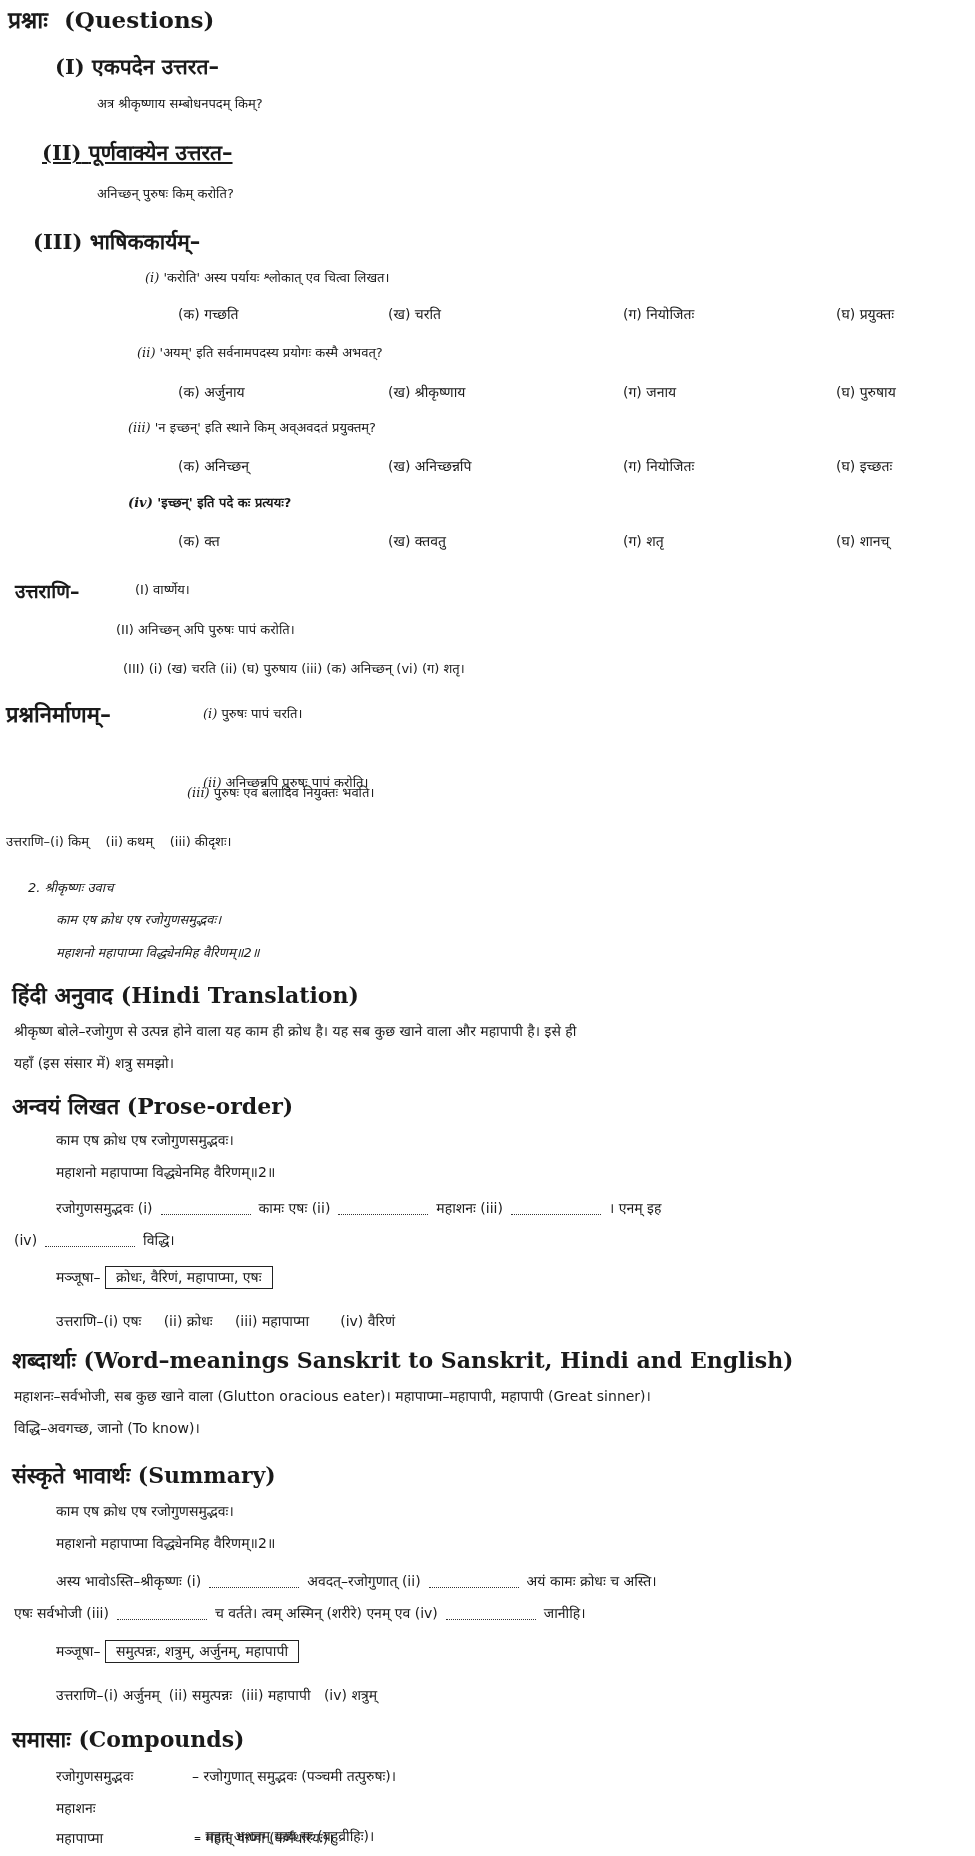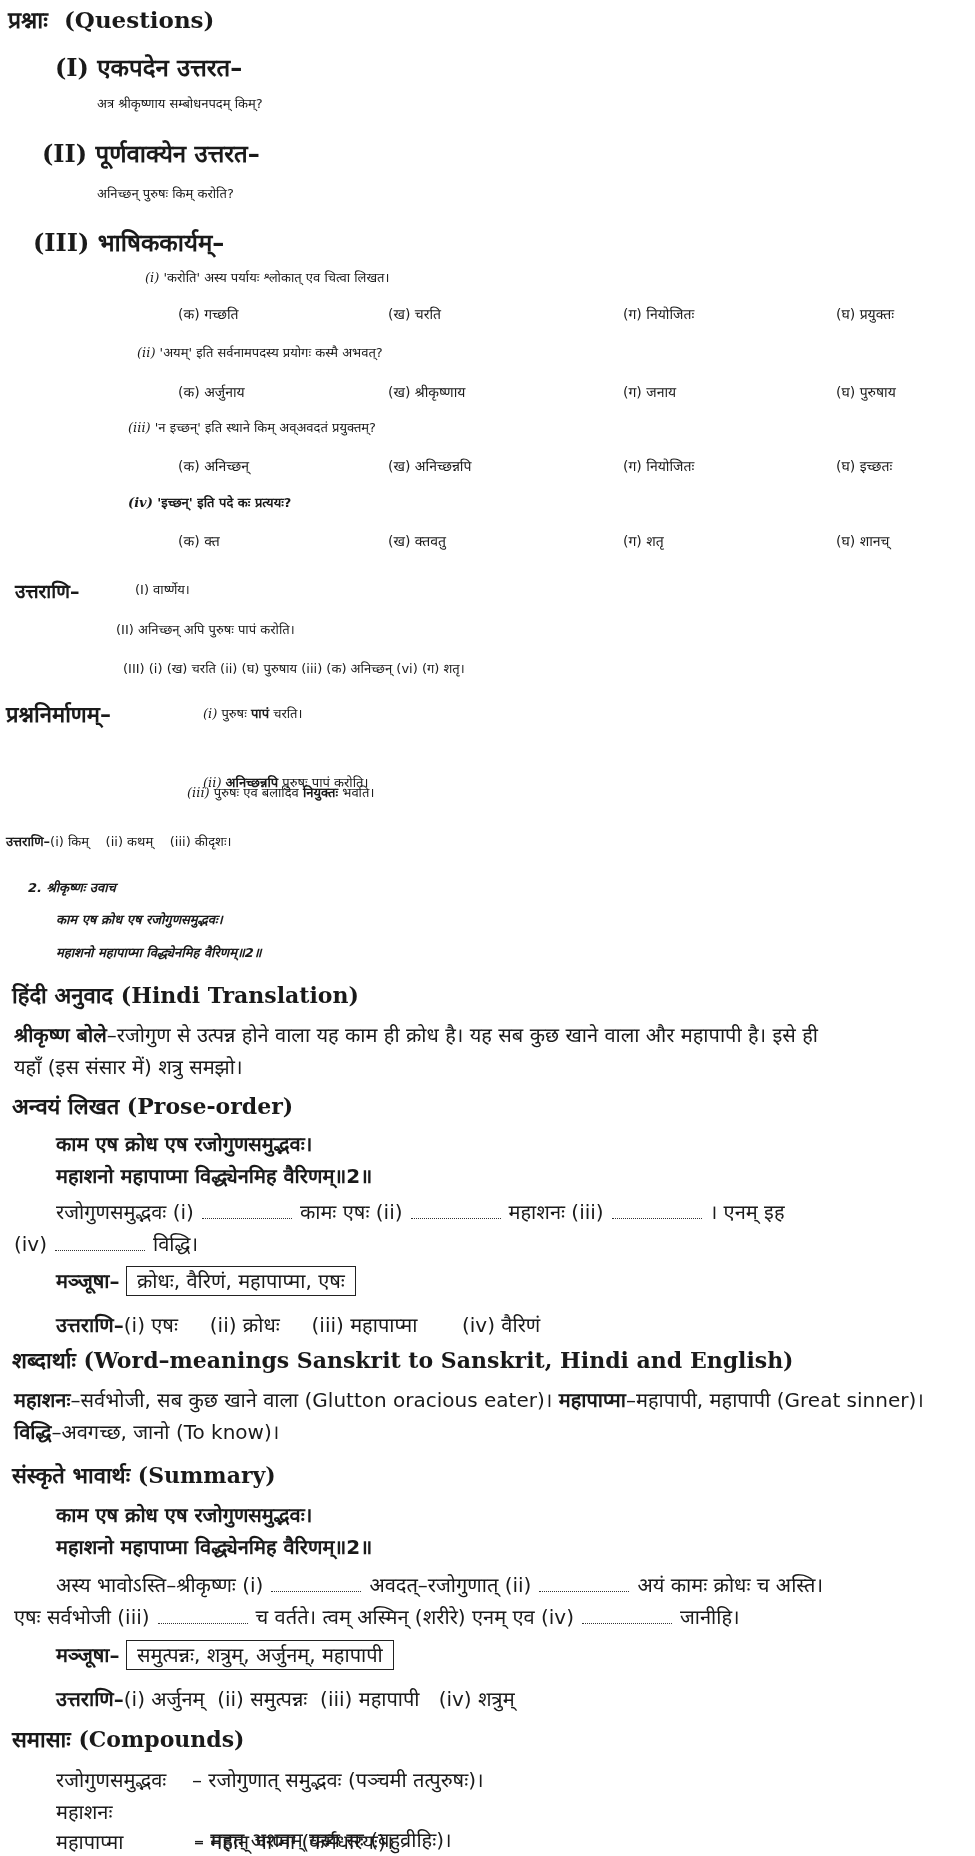--- a/index.html
+++ b/index.html
@@ -2,47 +2,47 @@
 <html><head>
 <meta charset="utf-8">
 <style>
   html, body { margin: 0; padding: 0; background: #ffffff; }
   body { width: 975px; height: 1856px; position: relative; overflow: hidden;
          font-family: "DejaVu Serif", "Liberation Serif", serif; color: #1a1a1a; }
   .ln { position: absolute; white-space: nowrap; line-height: 1.2; }
   .dv { font-family: "DejaVu Sans", "Liberation Sans", sans-serif; }
   .h1 { font-size: 23px; font-weight: bold; }
   .h2 { font-size: 22px; font-weight: bold; }
-  .lab { font-size: 24px; font-weight: bold; }
+  .lab { font-size: 21px; font-weight: bold; }
   .q  { font-size: 13px; }
   .opt { font-size: 14px; }
-  .sm { font-size: 20px; }
+  .sm { font-size: 14px; }
   .it { font-style: italic; }
-  .b { font-weight: bold; }
+  .b { font-weight: normal; }
   .en { font-family: "DejaVu Serif", "Liberation Serif", serif; }
   .opt span.o { position: absolute; top: 0; white-space: nowrap; }
   .dots { display: inline-block; border-bottom: 1px dotted #333; width: 90px; height: 10px; vertical-align: middle; margin: 0 8px; }
   .box { border: 1.5px solid #222; padding: 2px 10px; display: inline-block; }
   .comp span.c { position: absolute; top: 0; white-space: nowrap; }
 </style>
 </head>
 <body>
 
 <div class="ln h1" style="left:8px;top:6px;">
   <span class="dv">प्रश्नाः</span>
   &nbsp;<span class="en">(Questions)</span>
 </div>
 
 <div class="ln lab dv" style="left:55px;top:54px;">
   <span class="en">(I)</span>
   <span>एकपदेन उत्तरत–</span>
 </div>
 <div class="ln q dv" style="left:97px;top:96px;">अत्र श्रीकृष्णाय सम्बोधनपदम् किम्?</div>
 
-<div class="ln lab dv" style="left:42px;top:140px;">
+<div class="ln lab dv" style="left:42px;top:140px;text-decoration:underline;">
   <span class="en">(II)</span>
   <span>पूर्णवाक्येन उत्तरत–</span>
 </div>
 <div class="ln q dv" style="left:97px;top:186px;text-align:right;">अनिच्छन् पुरुषः किम् करोति?</div>
 
 <div class="ln lab dv" style="left:33px;top:229px;">
   <span class="en">(III)</span>
   <span>भाषिककार्यम्–</span>
 </div>
 

